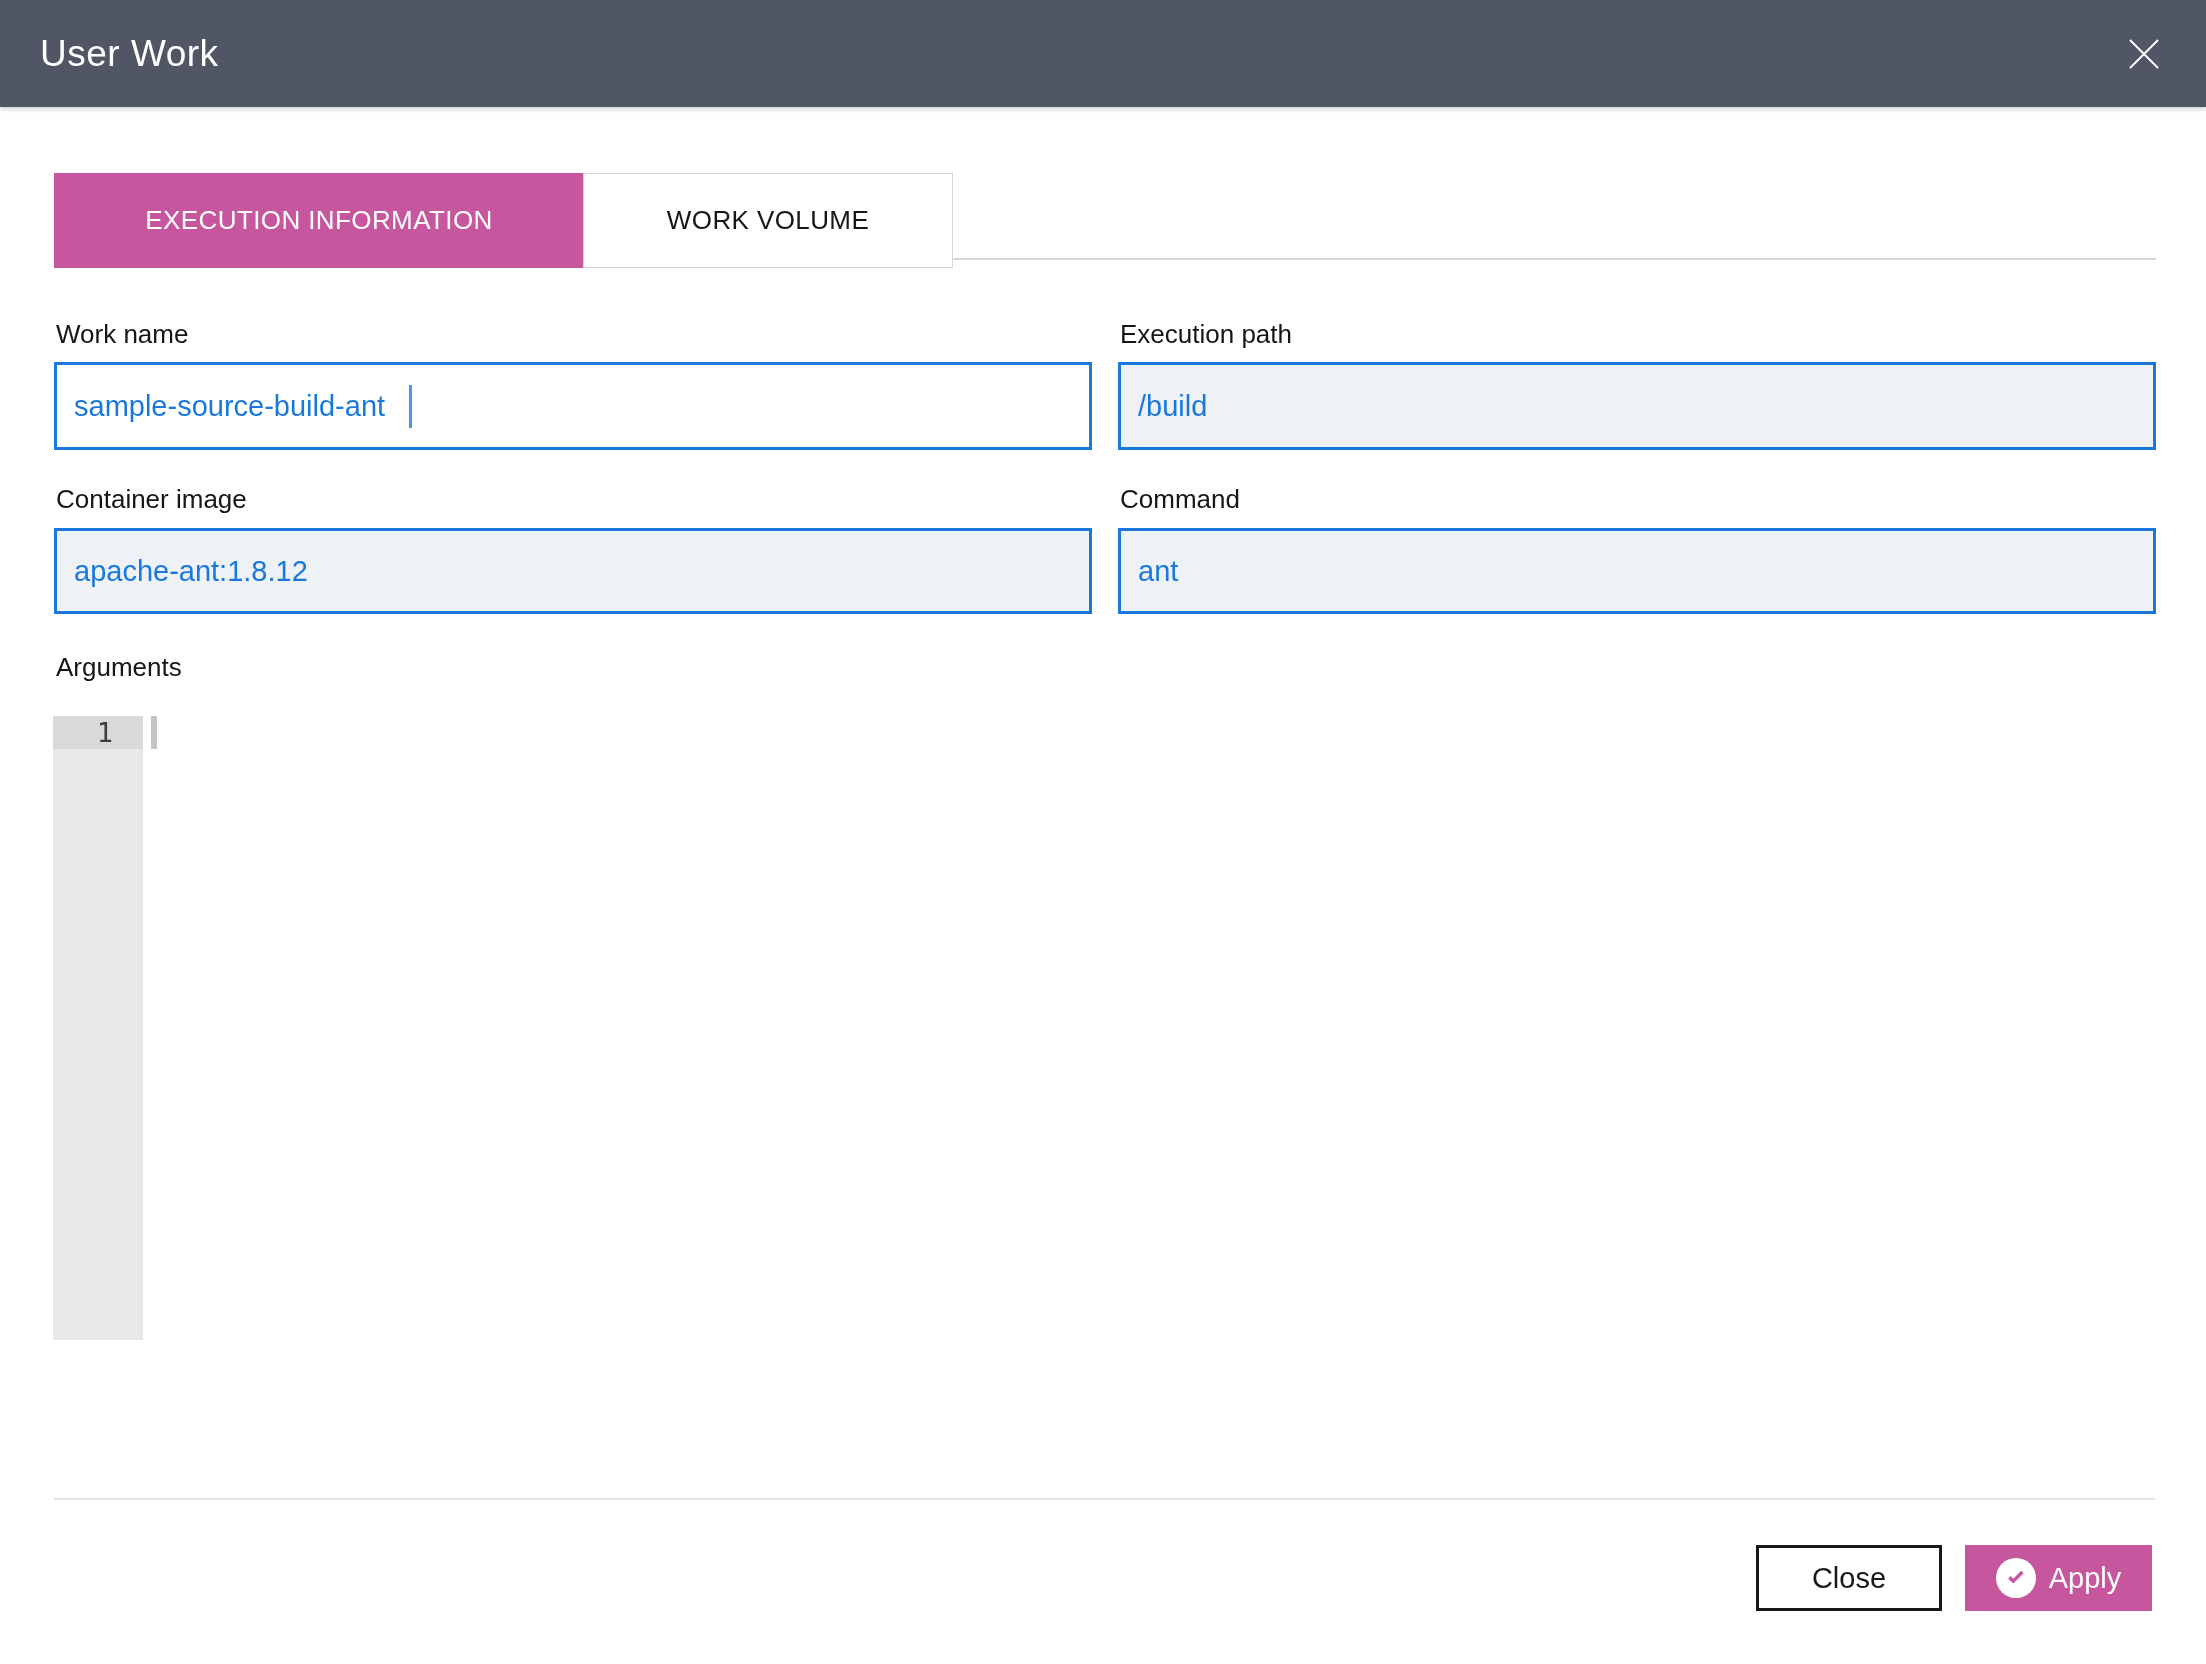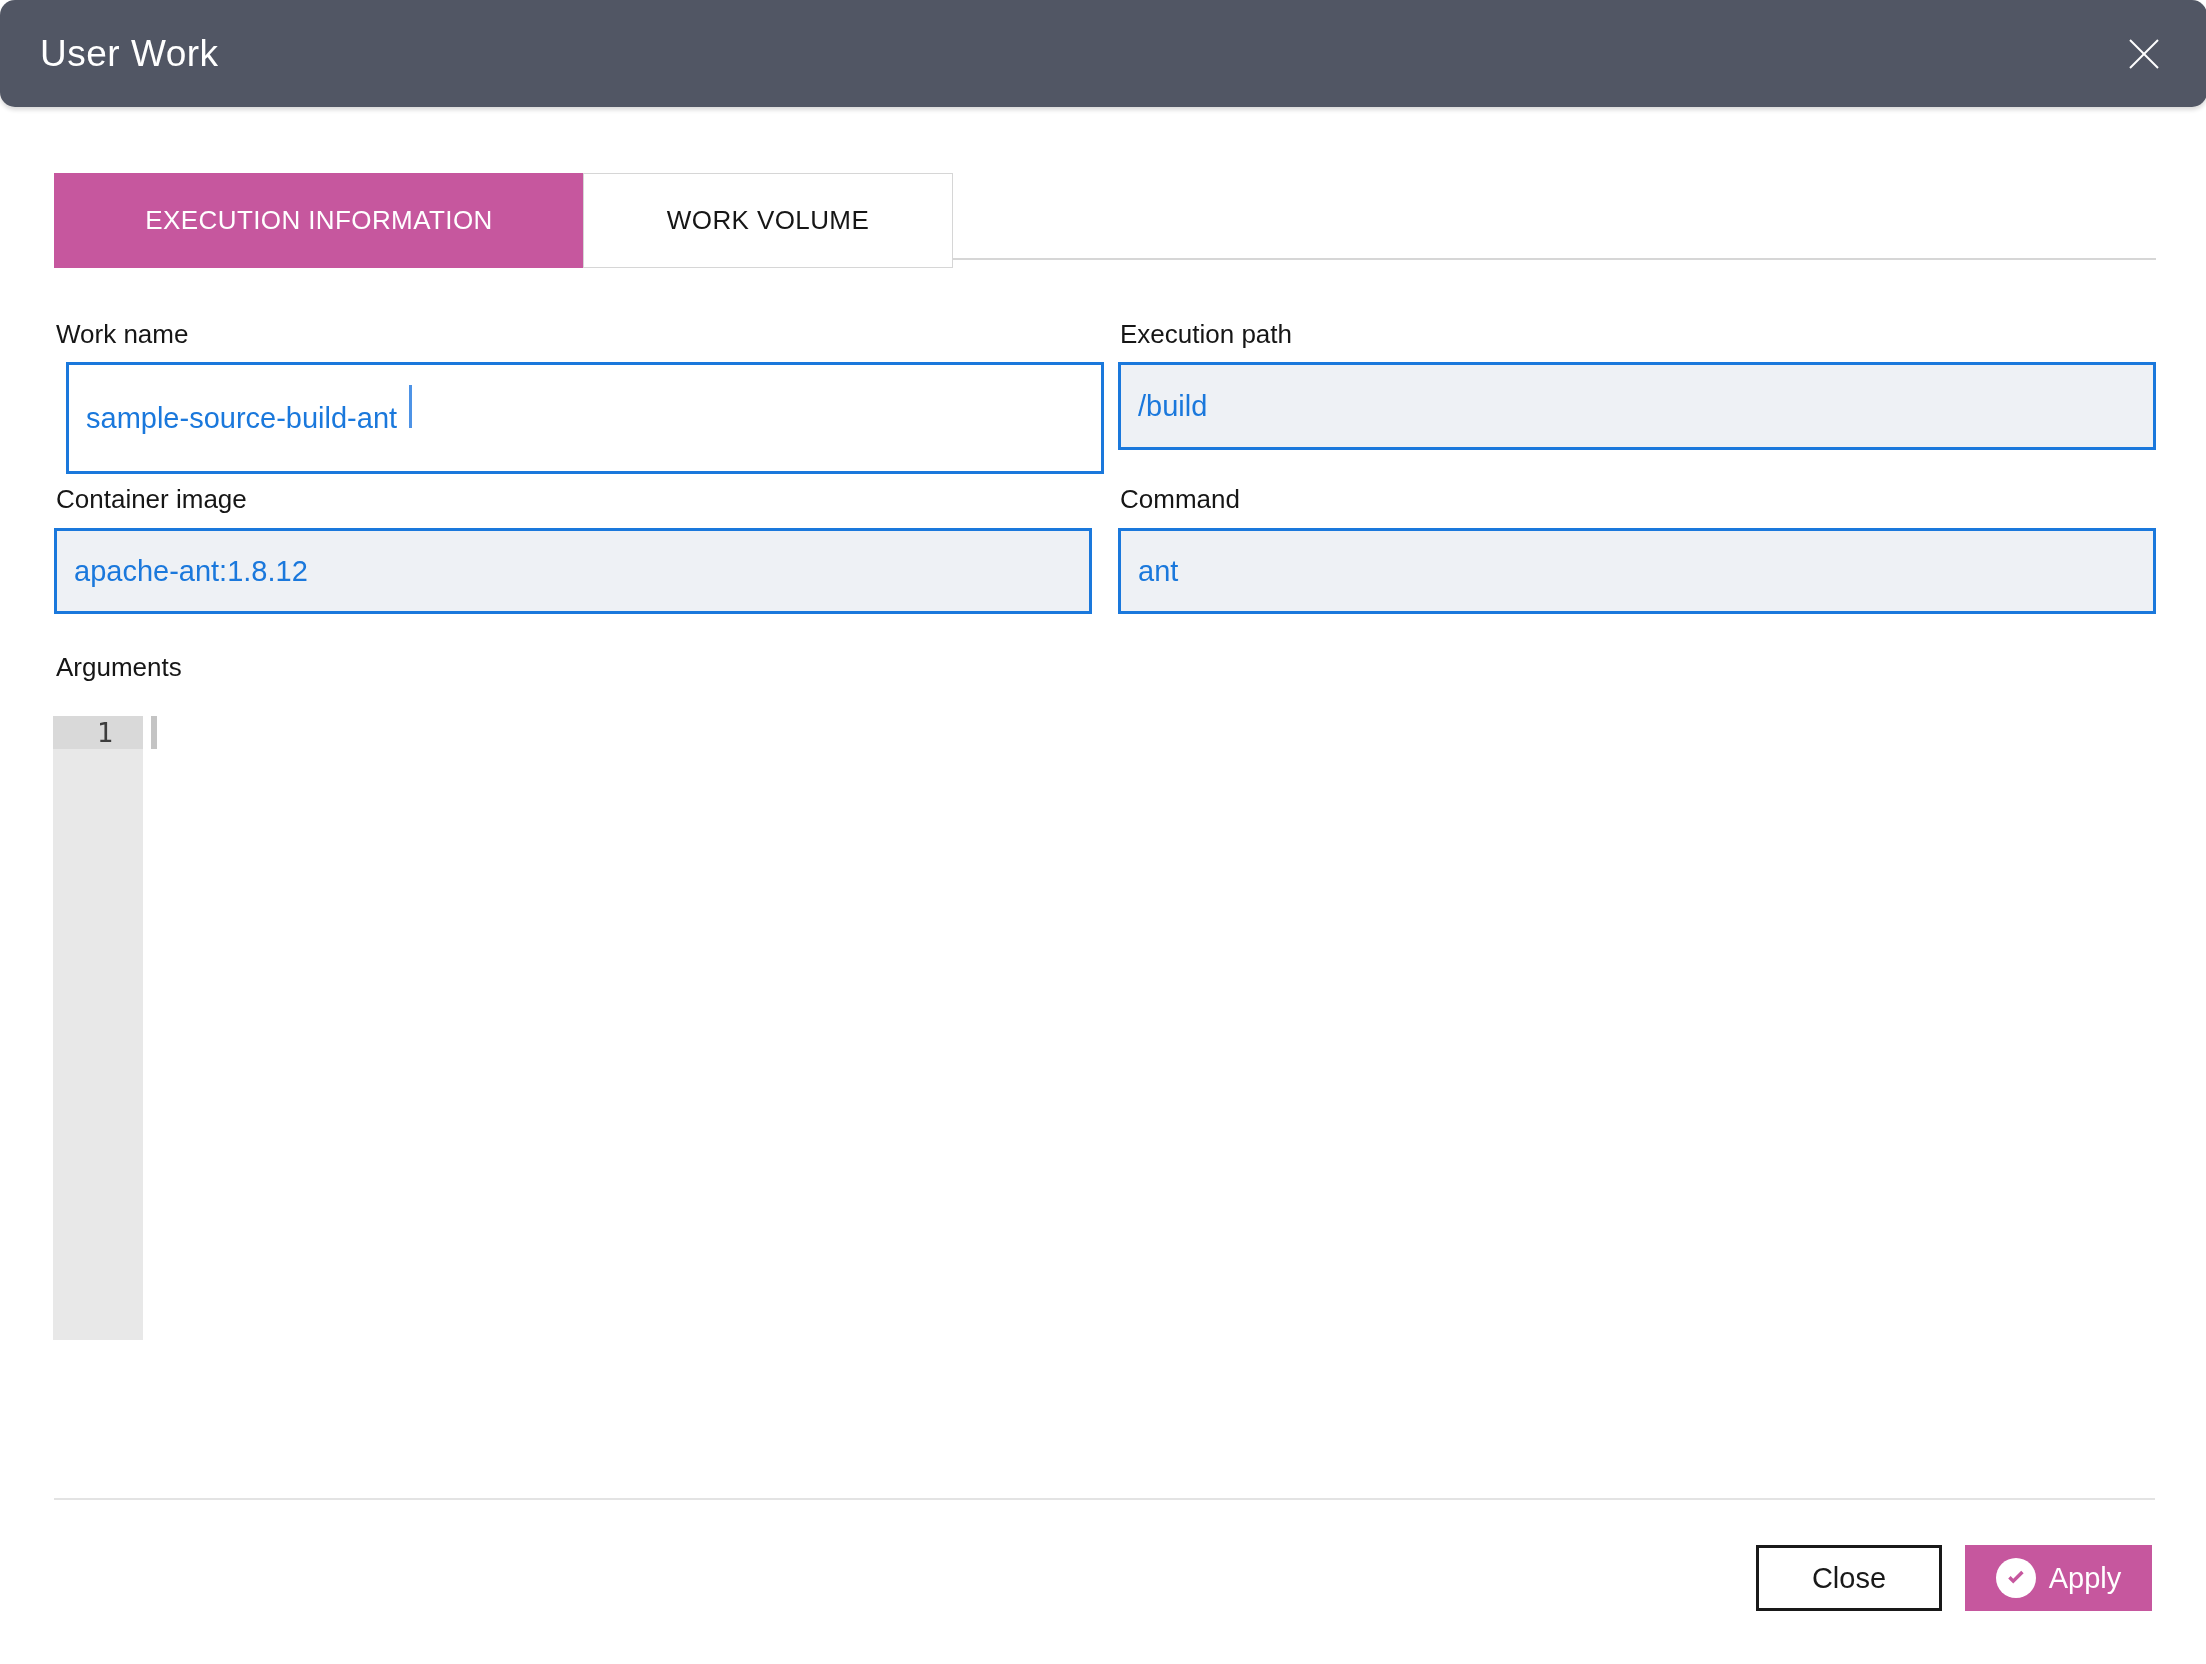--- a/index.html
+++ b/index.html
@@ -11,21 +11,21 @@
   }
   *{margin:0;padding:0;box-sizing:border-box;}
   html,body{width:2207px;height:1664px;background:#ffffff;
     font-family:"Liberation Sans","DejaVu Sans",sans-serif;color:#161616;
     position:relative;overflow:hidden;}
 
   
   .header{position:absolute;top:0;left:0;width:2207px;height:107px;
     background:var(--header-bg);display:flex;align-items:center;
     justify-content:space-between;padding:0 40px;
-    box-shadow:0 3px 4px rgba(0,0,0,0.15);border-radius:15px;}
+    box-shadow:0 3px 4px rgba(0,0,0,0.15);}
   .header-title{color:#ffffff;font-size:37px;font-weight:400;letter-spacing:0.5px;}
   .close-btn{width:59px;height:59px;display:flex;align-items:center;
     justify-content:center;cursor:pointer;margin-right:-6px;}
 
   
   .tabs{position:absolute;top:173px;left:54px;width:2102px;height:87px;
     display:flex;border-bottom:2px solid var(--border-gray);}
   .tab{height:95px;display:flex;align-items:center;justify-content:center;
     font-size:26px;letter-spacing:0.4px;background:#ffffff;
     border:1px solid var(--border-gray);margin-right:-1px;cursor:pointer;}
@@ -39,21 +39,21 @@
   .lbl-work-name{left:56px;top:319px;}
   .lbl-exec-path{left:1120px;top:319px;}
   .lbl-container-image{left:56px;top:484px;}
   .lbl-command{left:1120px;top:484px;}
   .lbl-arguments{left:56px;top:652px;}
 
   .text-input{position:absolute;border:3px solid var(--accent-blue);
     background:var(--field-bg);color:var(--accent-blue);
     font-size:29px;padding:0 17px;outline:none;
     font-family:"Liberation Sans","DejaVu Sans",sans-serif;}
-  .inp-work-name{left:54px;top:362px;width:1038px;height:112px;background:#ffffff;margin-left:12px;}
+  .inp-work-name{left:54px;top:362px;width:1038px;height:88px;background:#ffffff;}
   .inp-exec-path{left:1118px;top:362px;width:1038px;height:88px;}
   .inp-container-image{left:54px;top:528px;width:1038px;height:86px;}
   .inp-command{left:1118px;top:528px;width:1038px;height:86px;}
 
   .text-caret{position:absolute;left:409px;top:385px;width:3px;height:43px;
     background:#4e93e6;}
 
   
   .editor{position:absolute;left:53px;top:716px;width:2102px;height:624px;
     display:flex;}

